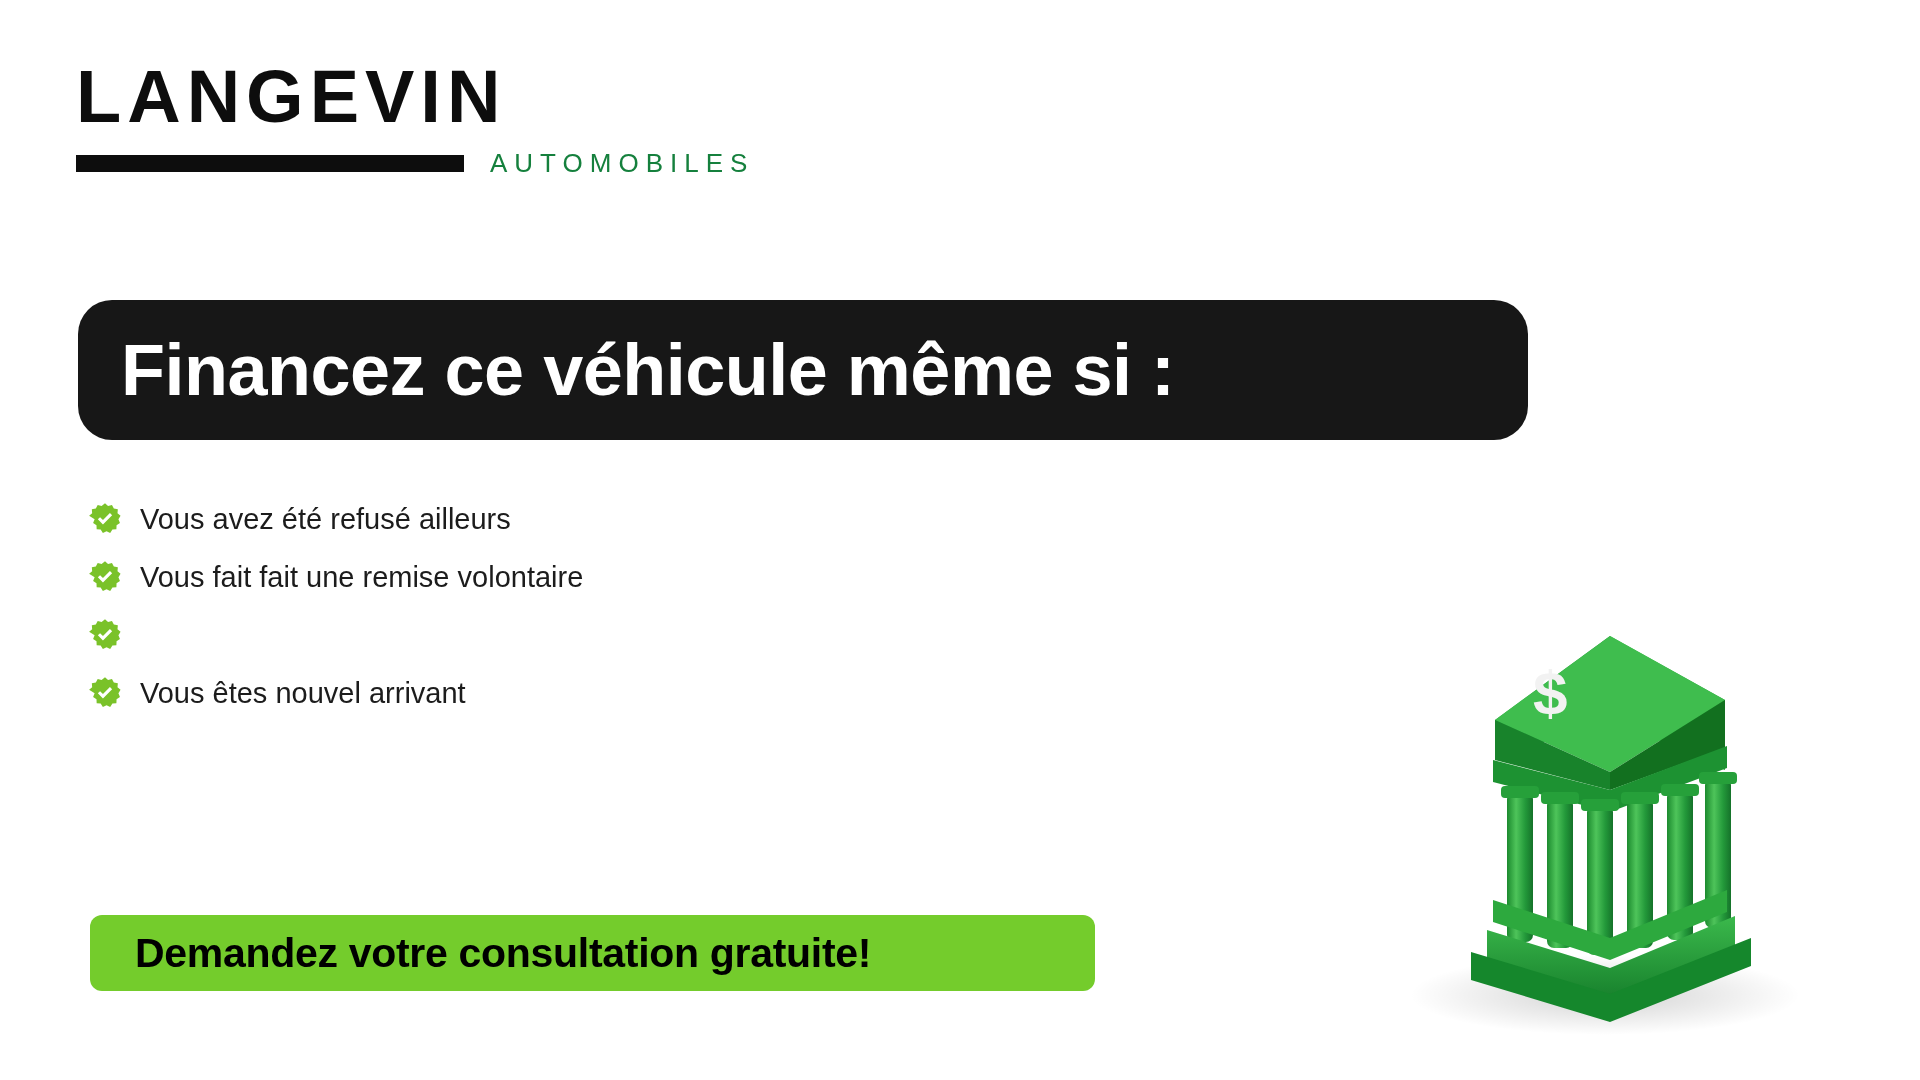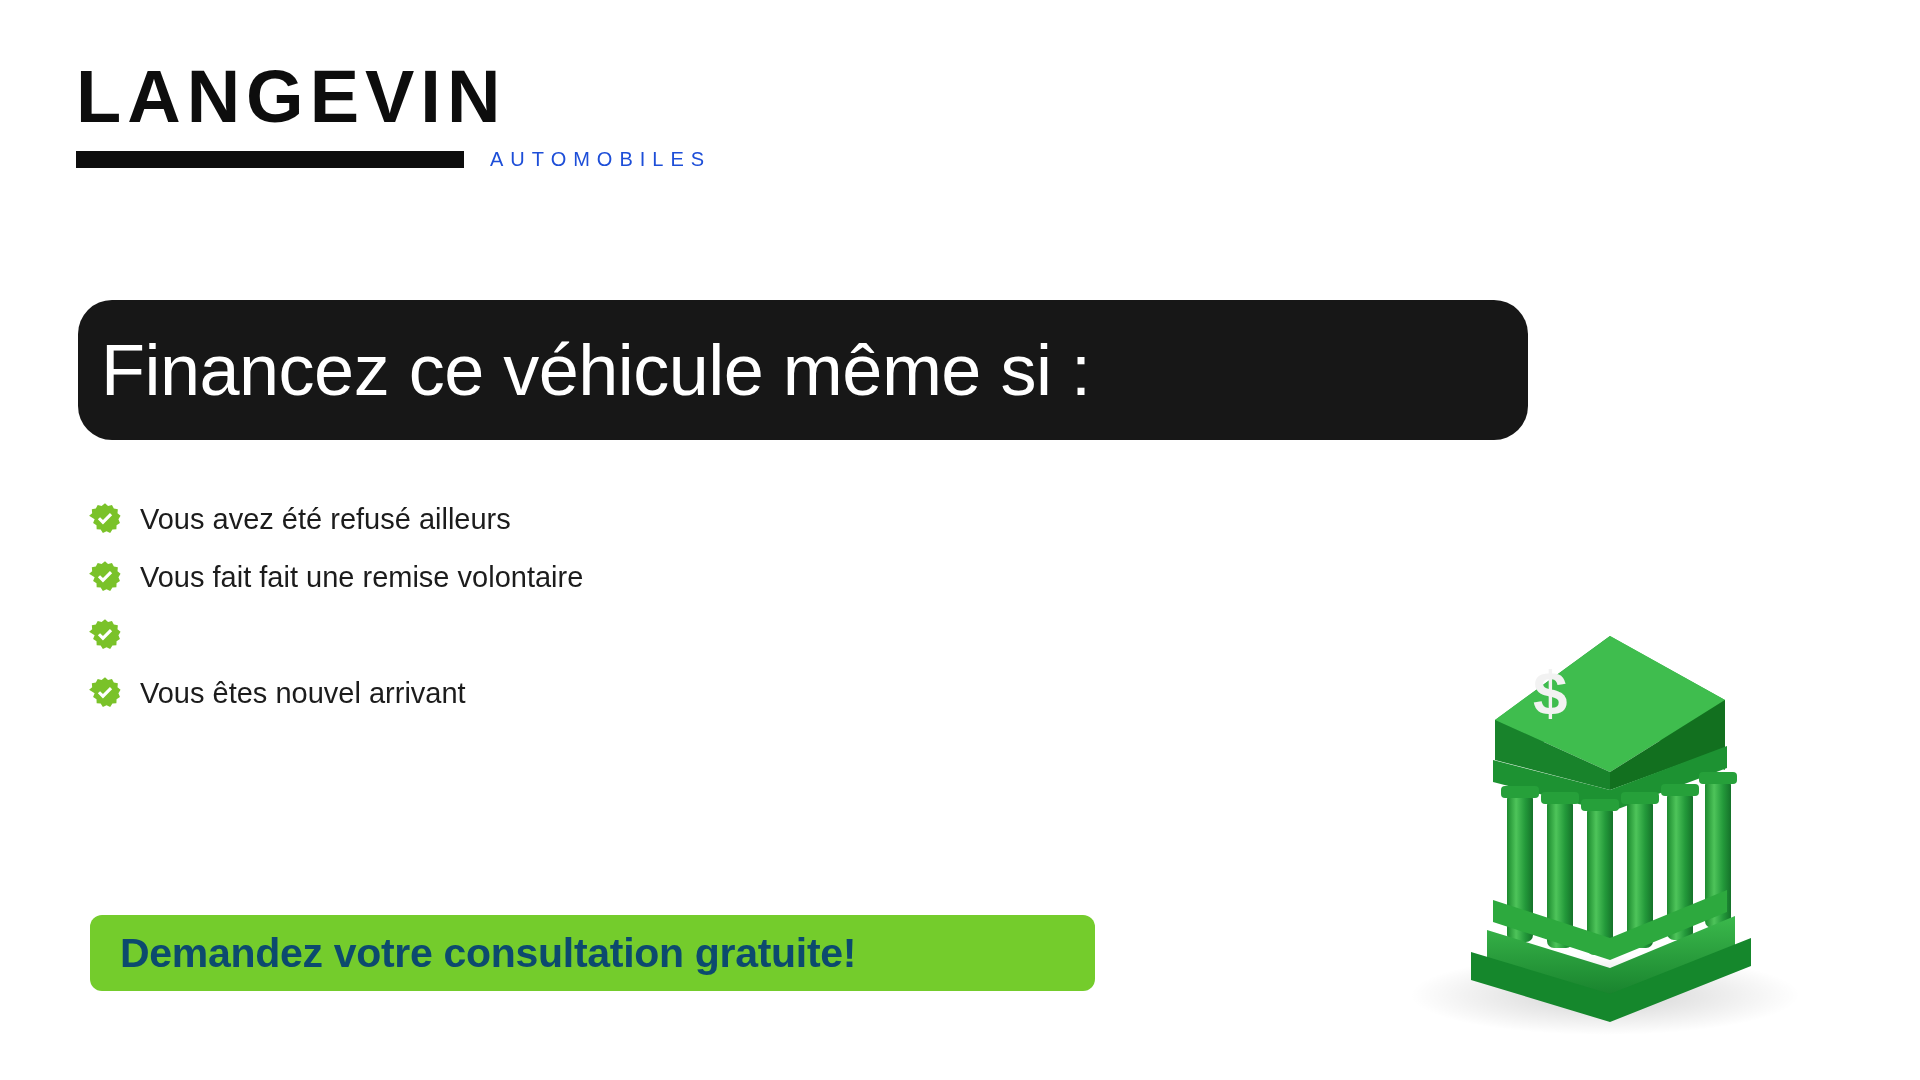--- a/index.html
+++ b/index.html
@@ -40,47 +40,47 @@
     width: 690px;
   }
   .logo-bar {
     height: 17px;
     background: #0d0d0d;
     width: 388px;
     flex: 0 0 auto;
   }
   .logo-sub-text {
     font-family: "Liberation Sans", sans-serif;
-    font-size: 20px;
+    font-size: 26px;
     font-weight: 500;
     letter-spacing: 7px;
-    color: #1d4ed8;
+    color: #15803d;
     margin-left: 26px;
     white-space: nowrap;
   }
 
   
   .headline-banner {
     position: absolute;
     left: 78px;
     top: 300px;
     width: 1450px;
     height: 140px;
     background: #171717;
     border-radius: 34px;
     display: flex;
     align-items: center;
   }
   .headline-text {
     color: #ffffff;
     font-family: "Liberation Sans", sans-serif;
-    font-weight: normal;
+    font-weight: bold;
     font-size: 72px;
     letter-spacing: -0.5px;
-    margin-left: 23px;
+    margin-left: 43px;
     white-space: nowrap;
   }
 
   
   .benefits {
     position: absolute;
     left: 88px;
     top: 490px;
     width: 900px;
   }
@@ -119,22 +119,22 @@
     border: none;
     border-radius: 12px;
     display: flex;
     align-items: center;
     cursor: pointer;
   }
   .cta-label {
     font-family: "Liberation Sans", sans-serif;
     font-weight: bold;
     font-size: 41px;
-    color: #0c4a6e;
-    margin-left: 24px;
+    color: #000000;
+    margin-left: 39px;
     white-space: nowrap;
     letter-spacing: -0.3px;
   }
 
   
   .bank-illustration {
     position: absolute;
     left: 1375px;
     top: 600px;
     width: 450px;

